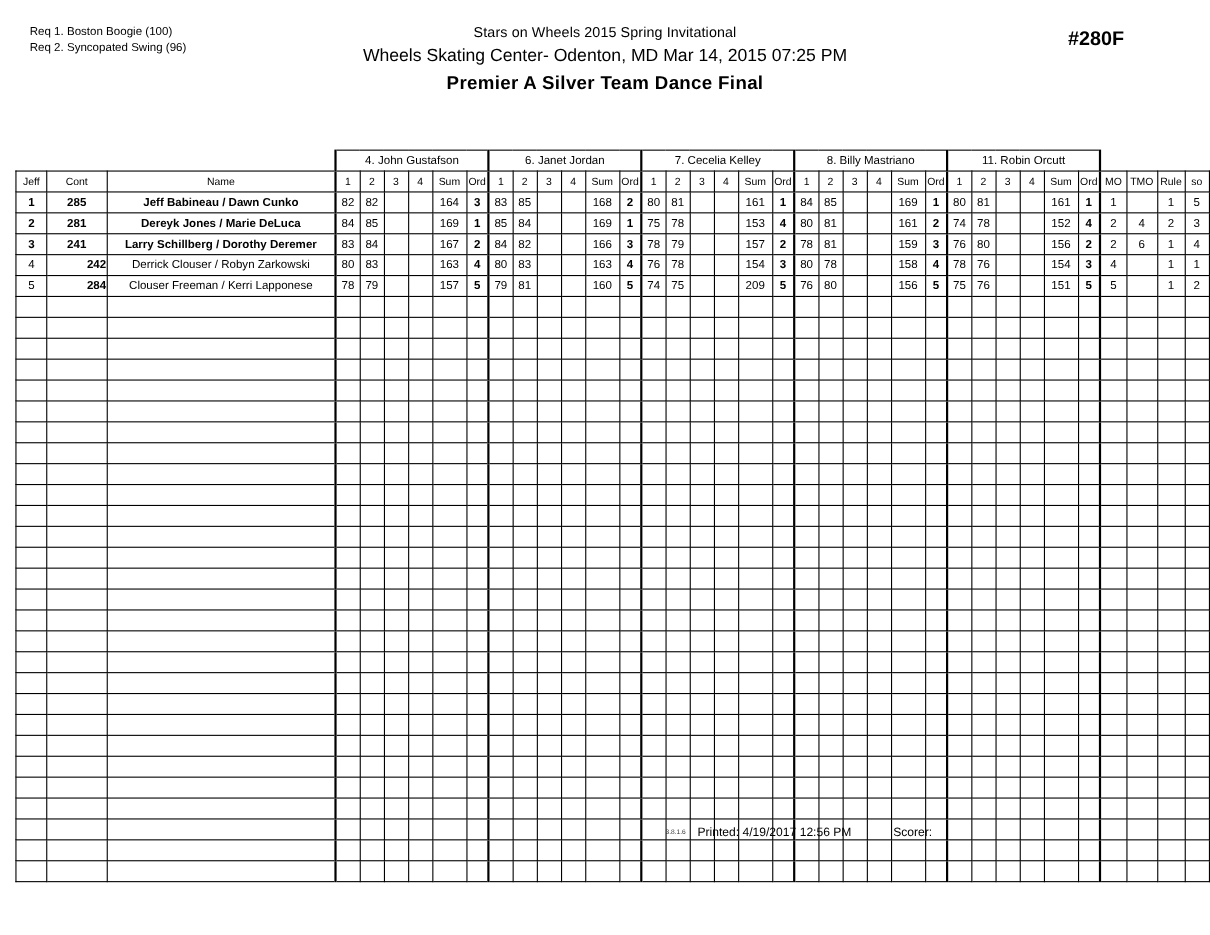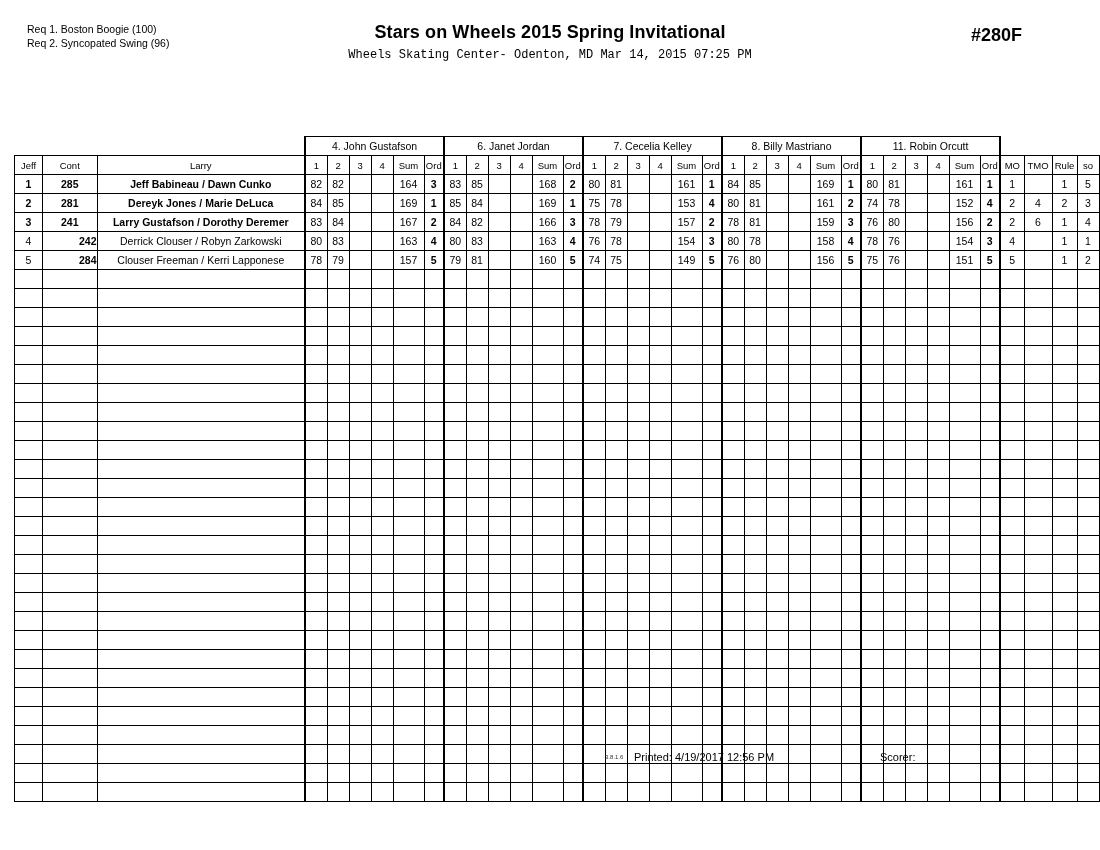--- a/index.html
+++ b/index.html
@@ -11,22 +11,22 @@
     position:relative;
     overflow:hidden;
   }
   .page{position:relative;width:1100px;height:850px;}
 
   
   .reqs{position:absolute;left:12px;top:22px;font-size:10.5px;line-height:14px;}
   .reqs div{white-space:nowrap;margin-left:15px;}
 
   .title-block{position:absolute;left:0;top:22px;width:1100px;text-align:center;}
-  .t1{font-size:18px;font-weight:bold;letter-spacing:.1px;}
-  .t2{font-size:12px;margin-top:5px;font-family:Liberation Mono, monospace;}
+  .t1{font-size:13px;font-weight:normal;letter-spacing:.1px;}
+  .t2{font-size:16px;margin-top:5px;}
   .t3{font-size:17px;font-weight:bold;margin-top:6px;letter-spacing:.3px;}
   .t4{font-size:13.5px;margin-top:6px;}
 
   .evtnum{position:absolute;right:78px;top:25px;font-size:18px;font-weight:bold;}
 
   
   .grid{position:absolute;left:14px;top:136px;border-collapse:collapse;table-layout:fixed;}
   .grid td,.grid th{
     border:1px solid #000;
     font-size:10.5px;
@@ -55,35 +55,36 @@
   .w-name{width:208px;}
   .w-s{width:22px;}
   .w-sum{width:31px;}
   .w-ord{width:20px;}
   .w-mo{width:24px;}
   .w-tmo{width:28px;}
   .w-rule{width:25px;}
   .w-so{width:22px;}
   .fsmall{position:absolute;left:605px;top:754px;font-size:6px;color:#333;}
   .printed{position:absolute;left:634px;top:751px;font-size:11px;}
-  .scorer{position:absolute;left:880px;top:751px;font-size:11px;}
+  .scorer{position:absolute;left:812px;top:751px;font-size:11px;}
 </style>
 </head>
 <body>
 
 <div class="page">
 
   <div class="reqs">
     <div>Req  1.   Boston Boogie (100)</div>
     <div>Req  2.   Syncopated Swing (96)</div>
   </div>
 
   <div class="title-block">
     <div class="t1">Stars on Wheels 2015 Spring Invitational</div>
     <div class="t2">Wheels Skating Center- Odenton, MD   Mar 14, 2015  07:25 PM</div>
+    <div class="t3">Premier A Silver Team Dance Final</div>
   </div>
 
   <div class="evtnum">#280F</div>
 
   <table class="grid">
     <colgroup>
       <col class="w-place">
         <col class="w-cont">
         <col class="w-name">
       <col class="w-s">
@@ -127,21 +128,21 @@
           <td colspan="6" class="judge-hdr blk-l">4.   John Gustafson</td>
           <td colspan="6" class="judge-hdr blk-l">6.   Janet Jordan</td>
           <td colspan="6" class="judge-hdr blk-l">7.   Cecelia Kelley</td>
           <td colspan="6" class="judge-hdr blk-l">8.   Billy Mastriano</td>
           <td colspan="6" class="judge-hdr blk-l blk-r">11.   Robin Orcutt</td>
           <td colspan="4" style="border: none;"></td>
         </tr>
         <tr class="colhdr">
           <td class="hdr-left">Jeff</td>
           <td class="hdr-left">Cont</td>
-          <td class="hdr-left">Larry</td>
+          <td class="hdr-left">Name</td>
           <td class="blk-l">1</td>
           <td class="">2</td>
           <td class="">3</td>
           <td class="">4</td>
           <td class="">Sum</td>
           <td class="">Ord</td>
           <td class="blk-l">1</td>
           <td class="">2</td>
           <td class="">3</td>
           <td class="">4</td>
@@ -244,21 +245,21 @@
           <td>152</td>
           <td class="blk-r" style="font-weight: bold;">4</td>
           <td>2</td>
           <td>4</td>
           <td>2</td>
           <td>3</td>
         </tr>
         <tr>
           <td class="bold" style="font-weight: bold;">3</td>
           <td style="font-weight: bold; margin-top: 43px;">241</td>
-          <td class="name-cell" style="font-weight: bold;">Larry Gustafson / Dorothy Deremer</td>
+          <td class="name-cell" style="font-weight: bold;">Larry Schillberg / Dorothy Deremer</td>
           <td class="blk-l">83</td>
           <td>84</td>
           <td></td>
           <td></td>
           <td>167</td>
           <td style="font-weight: bold;">2</td>
           <td class="blk-l">84</td>
           <td>82</td>
           <td></td>
           <td></td>
@@ -339,21 +340,21 @@
           <td class="blk-l">79</td>
           <td>81</td>
           <td></td>
           <td></td>
           <td>160</td>
           <td style="font-weight: bold;">5</td>
           <td class="blk-l">74</td>
           <td>75</td>
           <td></td>
           <td></td>
-          <td>149</td>
+          <td>209</td>
           <td style="font-weight: bold;">5</td>
           <td class="blk-l">76</td>
           <td>80</td>
           <td></td>
           <td></td>
           <td>156</td>
           <td style="font-weight: bold;">5</td>
           <td class="blk-l">75</td>
           <td>76</td>
           <td></td>

